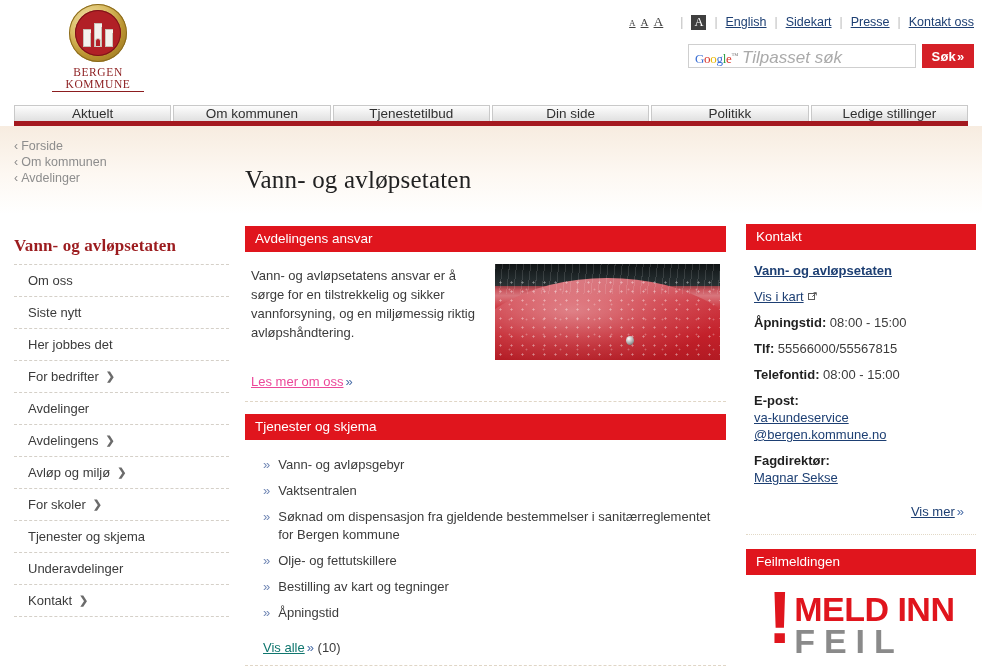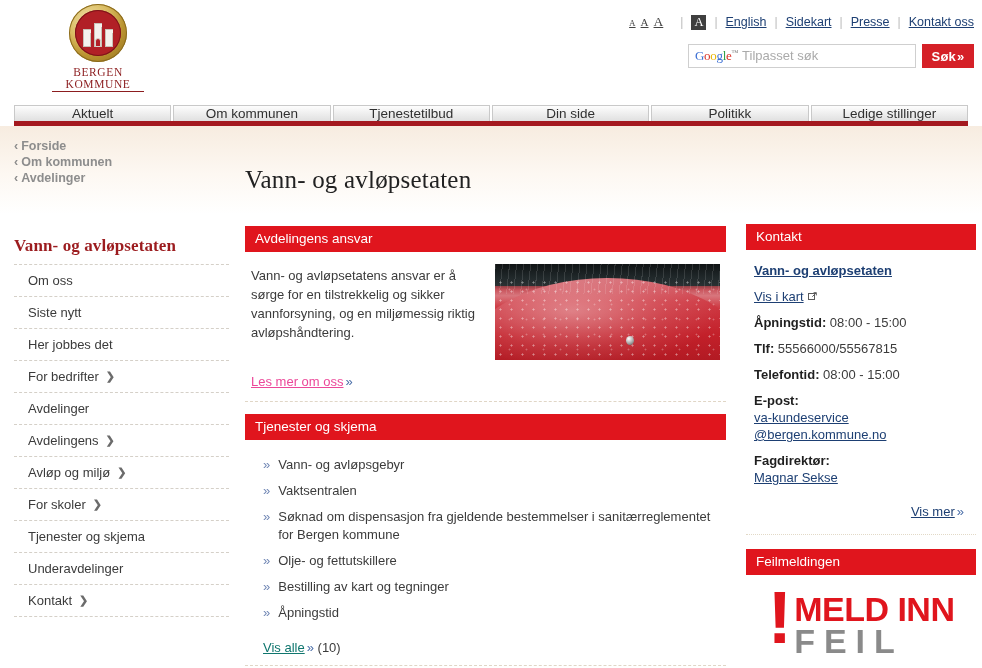--- a/index.html
+++ b/index.html
@@ -174,21 +174,21 @@
     font-family: "Liberation Serif", serif;
     font-size: 13px;
     letter-spacing: -0.3px;
   }
   .g-google i { font-style: normal; }
   .g-b { color: #3b6fd4; }
   .g-r { color: #d93025; }
   .g-y { color: #e8b600; }
   .g-g { color: #2f9e44; }
   .g-tm { font-size: 7px; vertical-align: super; color: #777; }
-  .g-label { color: #aaaaaa; font-size: 13px; }
+  .g-label { color: #aaaaaa; font-size: 17px; font-style: italic; }
 
   .search-btn {
     margin-left: 6px;
     width: 52px;
     height: 24px;
     background: #d52027;
     color: #ffffff;
     border: none;
     font-family: "Liberation Sans", sans-serif;
     font-size: 13px;
@@ -238,21 +238,20 @@
     height: 88px;
     background: linear-gradient(to bottom, #f7ece0 0%, #fdf8f2 55%, #ffffff 100%);
   }
   .breadcrumb {
     position: absolute;
     left: 14px;
     top: 138px;
     font-size: 12.5px;
     line-height: 16px;
     color: #8d8d8d;
-    font-weight: bold;
   }
   .breadcrumb a {
     color: #8d8d8d;
     text-decoration: none;
     display: block;
   }
   .breadcrumb .chev { margin-right: 3px; }
 
   .page-title {
     position: absolute;

